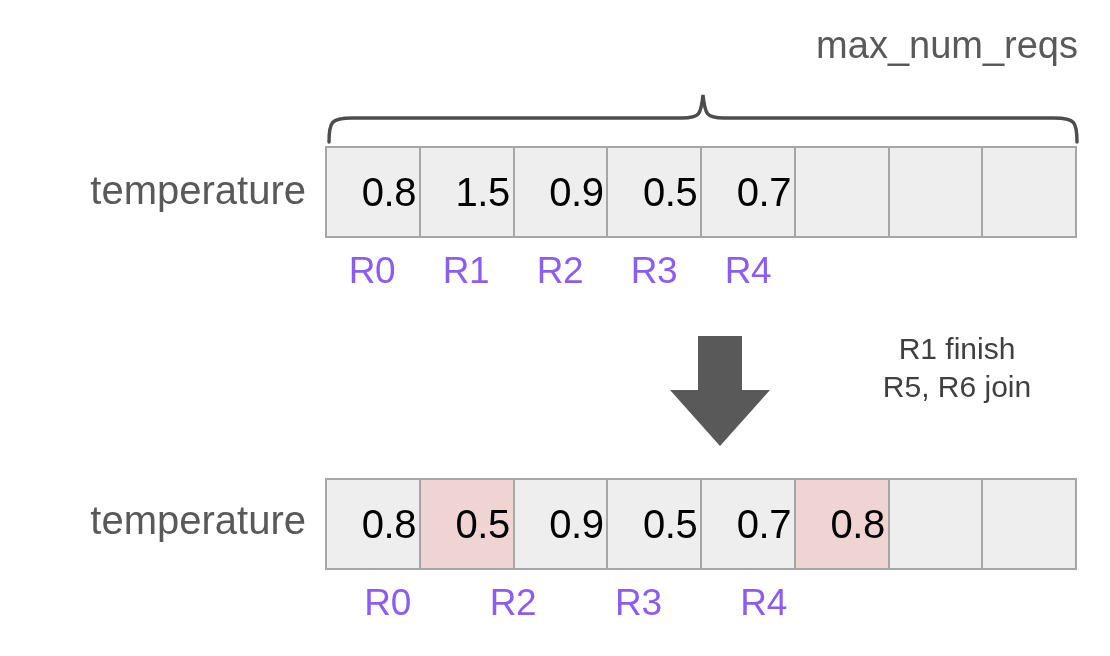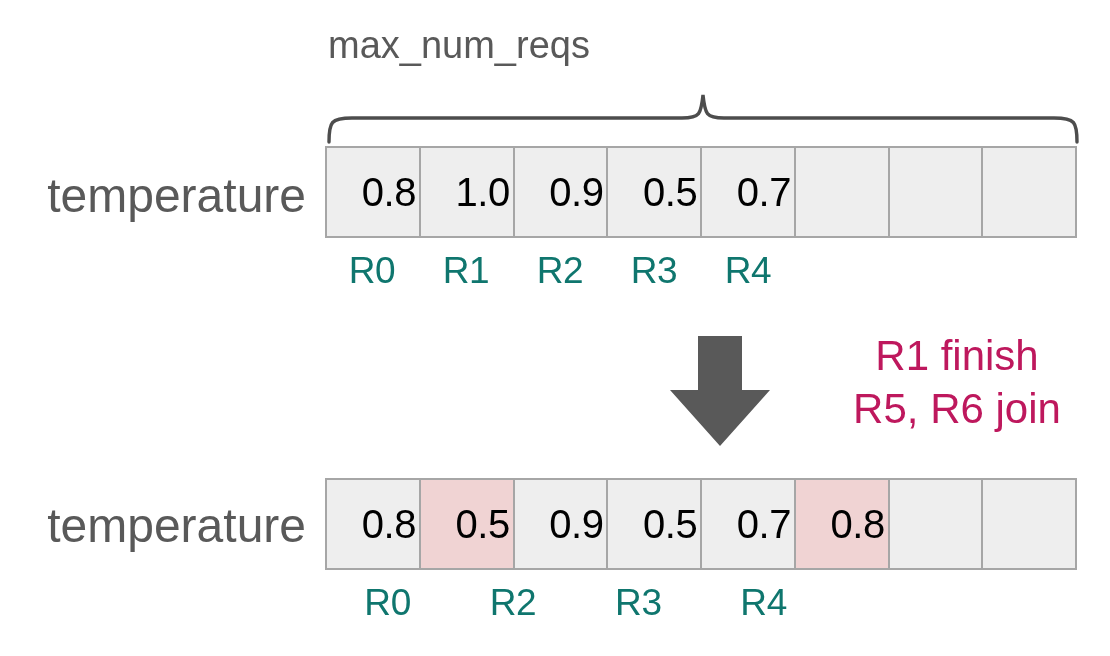--- a/index.html
+++ b/index.html
@@ -20,41 +20,41 @@
     position: absolute;
     inset: 0;
   }
 
   
   .brace-title {
     position: absolute;
     left: 328px;
     top: 24px;
     width: 750px;
-    text-align: left;
+    text-align: right;
     font-size: 38px;
     color: #595959;
     letter-spacing: 0px;
     white-space: nowrap;
   }
 
   
   .brace {
     position: absolute;
     left: 322px;
     top: 92px;
     width: 762px;
     height: 52px;
   }
   .brace svg { display: block; }
 
   
   .row-label {
     position: absolute;
-    font-size: 48px;
+    font-size: 40px;
     color: #595959;
     white-space: nowrap;
     text-align: right;
   }
   .row-label.top    { left: 16px; top: 168px; width: 290px; }
   .row-label.bottom { left: 16px; top: 498px; width: 290px; }
 
   
   .strip {
     position: absolute;
@@ -94,21 +94,21 @@
     display: flex;
     height: 48px;
   }
   .tick-row.top    { top: 252px; }
   .tick-row.bottom { top: 584px; }
   .tick {
     flex: 1 1 0;
     min-width: 0;
     text-align: center;
     font-size: 37px;
-    color: #0f766e;
+    color: #8b5cf6;
     line-height: 1;
     letter-spacing: -0.3px;
   }
 
   
   .arrow {
     position: absolute;
     left: 666px;
     top: 336px;
     width: 108px;
@@ -116,22 +116,22 @@
   }
   .arrow svg { display: block; }
 
   
   .annotation {
     position: absolute;
     left: 812px;
     top: 330px;
     width: 290px;
     text-align: center;
-    font-size: 42px;
-    color: #be185d;
+    font-size: 30px;
+    color: #404040;
     line-height: 1.26;
   }
   .annotation .line { white-space: nowrap; }
 </style>
 </head>
 <body>
 
 <div class="stage">
 
   <div class="brace-title">max_num_reqs</div>
@@ -139,21 +139,21 @@
   <div class="brace">
     <svg width="762" height="52" viewBox="0 0 762 52" fill="none" xmlns="http://www.w3.org/2000/svg">
       <path d="M7 50 C7 30, 9 26, 30 26 L360 26 C378 26, 379 22, 381 3 C383 22, 384 26, 402 26 L732 26 C753 26, 755 30, 755 50" stroke="#4d4d4d" stroke-width="3.4" stroke-linecap="round" fill="none"></path>
     </svg>
   </div>
 
   <div class="row-label top">temperature</div>
 
   <div class="strip top">
     <div class="cell">0.8</div>
-    <div class="cell">1.0</div>
+    <div class="cell">1.5</div>
     <div class="cell">0.9</div>
     <div class="cell">0.5</div>
     <div class="cell">0.7</div>
     <div class="cell empty"></div>
     <div class="cell empty"></div>
     <div class="cell empty"></div>
   </div>
 
   <div class="tick-row top">
     <div class="tick">R0</div>

